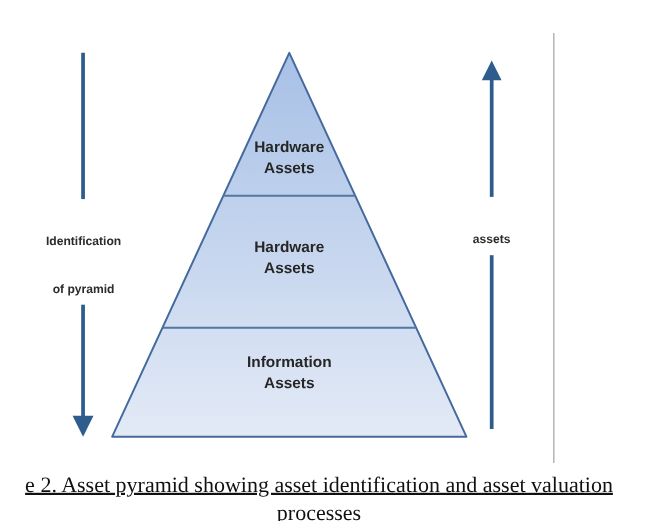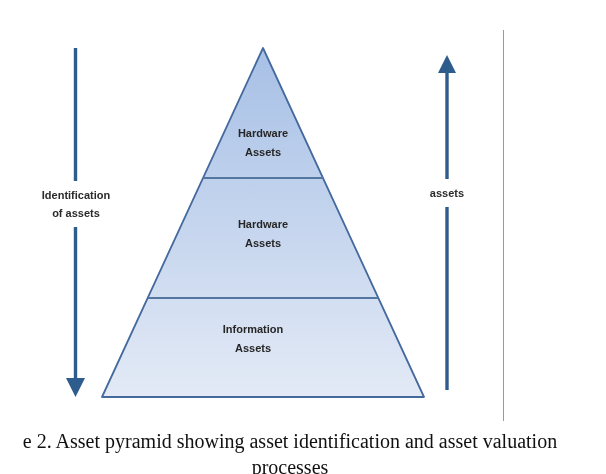--- a/index.html
+++ b/index.html
@@ -13,50 +13,50 @@
   }
   .diagram-svg {
     position: absolute;
     left: 0; top: 0;
     width: 606px; height: 474px;
   }
   .pyr-label {
     position: absolute;
     width: 120px;
     text-align: center;
-    font-size: 11px;
+    font-size: 14px;
     font-weight: bold;
     color: #262626;
     line-height: 19px;
   }
   .pyr-label span { display: block; }
   .arrow-label {
     position: absolute;
     width: 104px;
     text-align: center;
     font-size: 11px;
     font-weight: bold;
     color: #2b2b2b;
     line-height: 18px;
     background: #ffffff;
     padding: 5px 0;
   }
-  .arrow-label span { display: block; }
+  .arrow-label span { display: block; margin-top: 25px; }
   .caption {
     position: absolute;
     left: 0;
     top: 428px;
     width: 580px;
     text-align: center;
     font-family: "Liberation Serif", serif;
     font-size: 20px;
     line-height: 26px;
     color: #111111;
   }
-  .caption span { display: block; }
+  .caption span { display: block; text-decoration: underline; }
 </style>
 </head>
 <body>
 
 <div class="canvas">
 
   <svg class="diagram-svg" viewBox="0 0 606 474" xmlns="http://www.w3.org/2000/svg">
     <defs>
       <linearGradient id="pyrGrad" x1="0" y1="0" x2="0" y2="1">
         <stop offset="0" stop-color="#a7c0e6"></stop>
@@ -82,28 +82,28 @@
   </svg>
 
   <div class="pyr-label" style="left:203px; top:124px;">
     <span>Hardware</span>
     <span>Assets</span>
   </div>
   <div class="pyr-label" style="left:203px; top:215px;">
     <span>Hardware</span>
     <span>Assets</span>
   </div>
-  <div class="pyr-label" style="left:193px; top:320px;">
+  <div class="pyr-label" style="left:203px; top:320px;">
     <span>Information</span>
     <span>Assets</span>
   </div>
 
   <div class="arrow-label" style="left:24px; top:181px;">
     <span>Identification</span>
-    <span>of assets</span>
+    <span>of pyramid</span>
   </div>
   <div class="arrow-label" style="left:395px; top:179px;">
     <span>assets</span>
   </div>
 
   <div class="caption">
     <span>e 2. Asset pyramid showing asset identification and asset valuation</span>
     <span>processes</span>
   </div>
 

